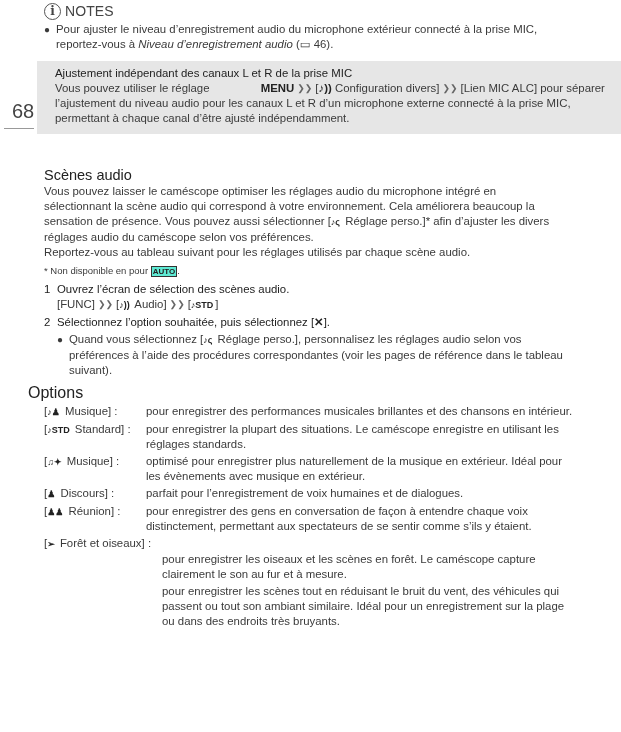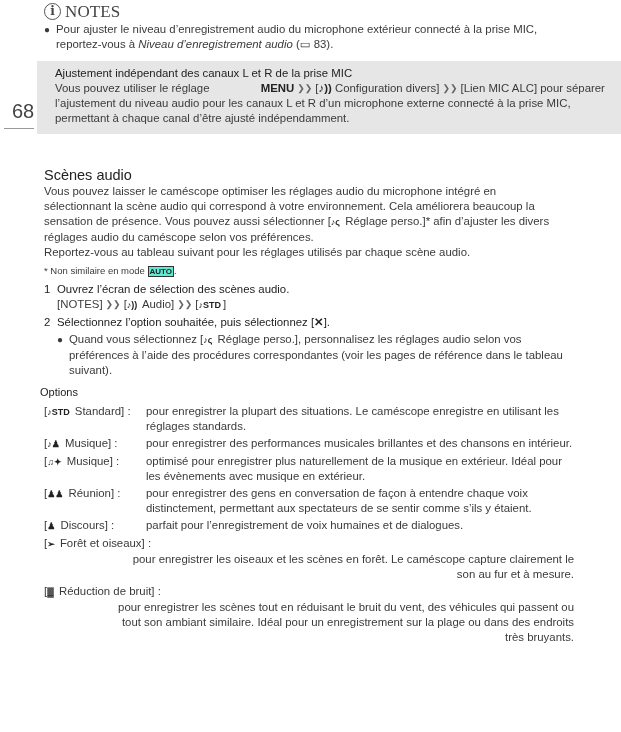--- a/index.html
+++ b/index.html
@@ -5,21 +5,21 @@
   html, body { margin:0; padding:0; background:#ffffff; }
   body { width:621px; height:732px; position:relative; overflow:hidden;
          font-family:"Liberation Sans", sans-serif; color:#3a3a3a; font-size:11.4px; line-height:15px; }
   .abs { position:absolute; }
 
   
   .notes-head { left:44px; top:3px; display:flex; align-items:center; gap:4px; }
   .info-icon { width:17px; height:17px; border:1.4px solid #555; border-radius:50%;
                box-sizing:border-box; display:flex; align-items:center; justify-content:center;
                font-family:"DejaVu Serif", serif; font-weight:bold; font-size:12px; color:#444; }
-  .notes-label { font-size:17px; color:#444; letter-spacing:0.1px;font-family:Liberation Serif, serif; }
+  .notes-label { font-size:14px; color:#444; letter-spacing:0.1px; }
 
   .bullet { display:flex; }
   .bullet .dot { width:12px; flex:0 0 12px; font-size:10px; }
   .note-bullet { left:44px; top:22px; width:520px; }
 
   
   .graybox { left:37px; top:61px; width:590px; height:73px; background:#e6e6e6; box-sizing:border-box; padding:5px 0 0 18px; }
   .graybox .title { color:#222; }
   .graybox .body { }
   .menu-kw { font-weight:bold; color:#222;margin-left:48px; }
@@ -36,100 +36,99 @@
   .footnote { left:44px; top:265px; font-size:9.5px; line-height:12px; }
   .auto-badge { display:inline-block; border:1px solid #333; background:#5eead4; font-weight:bold; font-size:8px;
                 line-height:9px; padding:0 1px; color:#222; }
 
   .steps { left:44px; top:282px; width:540px; }
   .step { display:flex; color:#222; }
   .step .n { width:13px; flex:0 0 13px; }
   .step-sub { margin-left:13px; }
   .step-bullet { margin-left:13px; margin-top:2px; width:510px; }
 
-  .options-title { left:40px; top:385px; font-size:11px; color:#222; }
+  .options-title { left:28px; top:385px; font-size:16px; color:#222; }
   .options { left:44px; top:404px; width:530px; }
   .opt { display:flex; margin-bottom:2px; }
   .opt .lbl { width:102px; flex:0 0 102px; }
   .opt .desc { flex:1; }
   .opt-block { margin-bottom:2px; }
-  .opt-block .desc { margin-left:68px;text-align:right; }
+  .opt-block .desc { margin-left:118px; }
   .sc-icon { display:inline-block; font-size:9px; font-weight:bold; color:#222; margin-right:2px; }
 </style>
 </head>
 <body>
 
 <div class="abs notes-head">
   <span class="info-icon">i</span>
   <span class="notes-label">NOTES</span>
 </div>
 <div class="abs bullet note-bullet">
   <span class="dot">●</span>
-  <span><span>Pour ajuster le niveau d’enregistrement audio du microphone extérieur connecté à la prise MIC, reportez-vous à </span><i>Niveau d’enregistrement audio</i><span> (▭ 83).</span></span>
+  <span><span>Pour ajuster le niveau d’enregistrement audio du microphone extérieur connecté à la prise MIC, reportez-vous à </span><i>Niveau d’enregistrement audio</i><span> (▭ 46).</span></span>
 </div>
 
 <div class="abs page-num">68</div>
 <div class="abs page-line"></div>
 
 <div class="abs graybox">
   <div class="title">Ajustement indépendant des canaux L et R de la prise MIC</div>
   <div class="body">
     <span>Vous pouvez utiliser le réglage </span><span class="menu-kw">MENU</span><span class="arrow-icon">❯❯</span>[<span class="note-glyph">♪))</span> <span>Configuration divers]</span><span class="arrow-icon">❯❯</span><span>[Lien MIC ALC] pour</span>
     <span>séparer l’ajustement du niveau audio pour les canaux L et R d’un microphone externe connecté à la prise MIC, permettant à chaque canal d’être ajusté indépendamment.</span>
   </div>
 </div>
 
 <div class="abs section-title">Scènes audio</div>
 <div class="abs intro">
   <div><span>Vous pouvez laisser le caméscope optimiser les réglages audio du microphone intégré en sélectionnant la scène audio qui correspond à votre environnement. Cela améliorera beaucoup la sensation de présence. Vous pouvez aussi sélectionner [</span><span class="sc-icon">♪ς</span><span> Réglage perso.]* afin d’ajuster les divers réglages audio du caméscope selon vos préférences.</span></div>
   <div>Reportez-vous au tableau suivant pour les réglages utilisés par chaque scène audio.</div>
 </div>
-<div class="abs footnote"><span>* Non similaire en mode </span><span class="auto-badge">AUTO</span><span>.</span></div>
+<div class="abs footnote"><span>* Non disponible en pour </span><span class="auto-badge">AUTO</span><span>.</span></div>
 
 <div class="abs steps">
   <div class="step">
     <span class="n">1</span>
     <span>Ouvrez l’écran de sélection des scènes audio.</span>
   </div>
   <div class="step-sub">
-    <span>[NOTES]</span><span class="arrow-icon">❯❯</span>[<span class="sc-icon">♪))</span> <span>Audio]</span><span class="arrow-icon">❯❯</span>[<span class="sc-icon">♪STD</span>]
+    <span>[FUNC]</span><span class="arrow-icon">❯❯</span>[<span class="sc-icon">♪))</span> <span>Audio]</span><span class="arrow-icon">❯❯</span>[<span class="sc-icon">♪STD</span>]
   </div>
   <div class="step" style="margin-top:2px">
     <span class="n">2</span>
     <span><span>Sélectionnez l’option souhaitée, puis sélectionnez [</span><b>✕</b><span>].</span></span>
   </div>
   <div class="bullet step-bullet">
     <span class="dot">●</span>
     <span><span>Quand vous sélectionnez [</span><span class="sc-icon">♪ς</span><span> Réglage perso.], personnalisez les réglages audio selon vos préférences à l’aide des procédures correspondantes (voir les pages de référence dans le tableau suivant).</span></span>
   </div>
 </div>
 
 <div class="abs options-title">Options</div>
 <div class="abs options">
   <div class="opt">
+    <span class="lbl">[<span class="sc-icon">♪♟</span> <span>Musique] :</span></span>
+    <span class="desc">pour enregistrer des performances musicales brillantes et des chansons en intérieur.</span>
+  </div>
+  <div class="opt">
     <span class="lbl">[<span class="sc-icon">♪STD</span> <span>Standard] :</span></span>
     <span class="desc">pour enregistrer la plupart des situations. Le caméscope enregistre en utilisant les réglages standards.</span>
-  </div>
-  <div class="opt">
-    <span class="lbl">[<span class="sc-icon">♪♟</span> <span>Musique] :</span></span>
-    <span class="desc">pour enregistrer des performances musicales brillantes et des chansons en intérieur.</span>
   </div>
   <div class="opt">
     <span class="lbl">[<span class="sc-icon">♫✦</span> <span>Musique] :</span></span>
     <span class="desc">optimisé pour enregistrer plus naturellement de la musique en extérieur. Idéal pour les évènements avec musique en extérieur.</span>
   </div>
   <div class="opt">
+    <span class="lbl">[<span class="sc-icon">♟</span> <span>Discours] :</span></span>
+    <span class="desc">parfait pour l’enregistrement de voix humaines et de dialogues.</span>
+  </div>
+  <div class="opt">
     <span class="lbl">[<span class="sc-icon">♟♟</span> <span>Réunion] :</span></span>
     <span class="desc">pour enregistrer des gens en conversation de façon à entendre chaque voix distinctement, permettant aux spectateurs de se sentir comme s’ils y étaient.</span>
-  </div>
-  <div class="opt">
-    <span class="lbl">[<span class="sc-icon">♟</span> <span>Discours] :</span></span>
-    <span class="desc">parfait pour l’enregistrement de voix humaines et de dialogues.</span>
   </div>
   <div class="opt-block">
     <div>[<span class="sc-icon">➢</span> <span>Forêt et oiseaux] :</span></div>
     <div class="desc">pour enregistrer les oiseaux et les scènes en forêt. Le caméscope capture clairement le son au fur et à mesure.</div>
   </div>
   <div class="opt-block">
-    <div>[<span class="sc-icon">▓</span> <span>Réduction de bruit] :</span></div>
     <div class="desc">pour enregistrer les scènes tout en réduisant le bruit du vent, des véhicules qui passent ou tout son ambiant similaire. Idéal pour un enregistrement sur la plage ou dans des endroits très bruyants.</div>
   </div>
 </div>
 
 </body></html>

